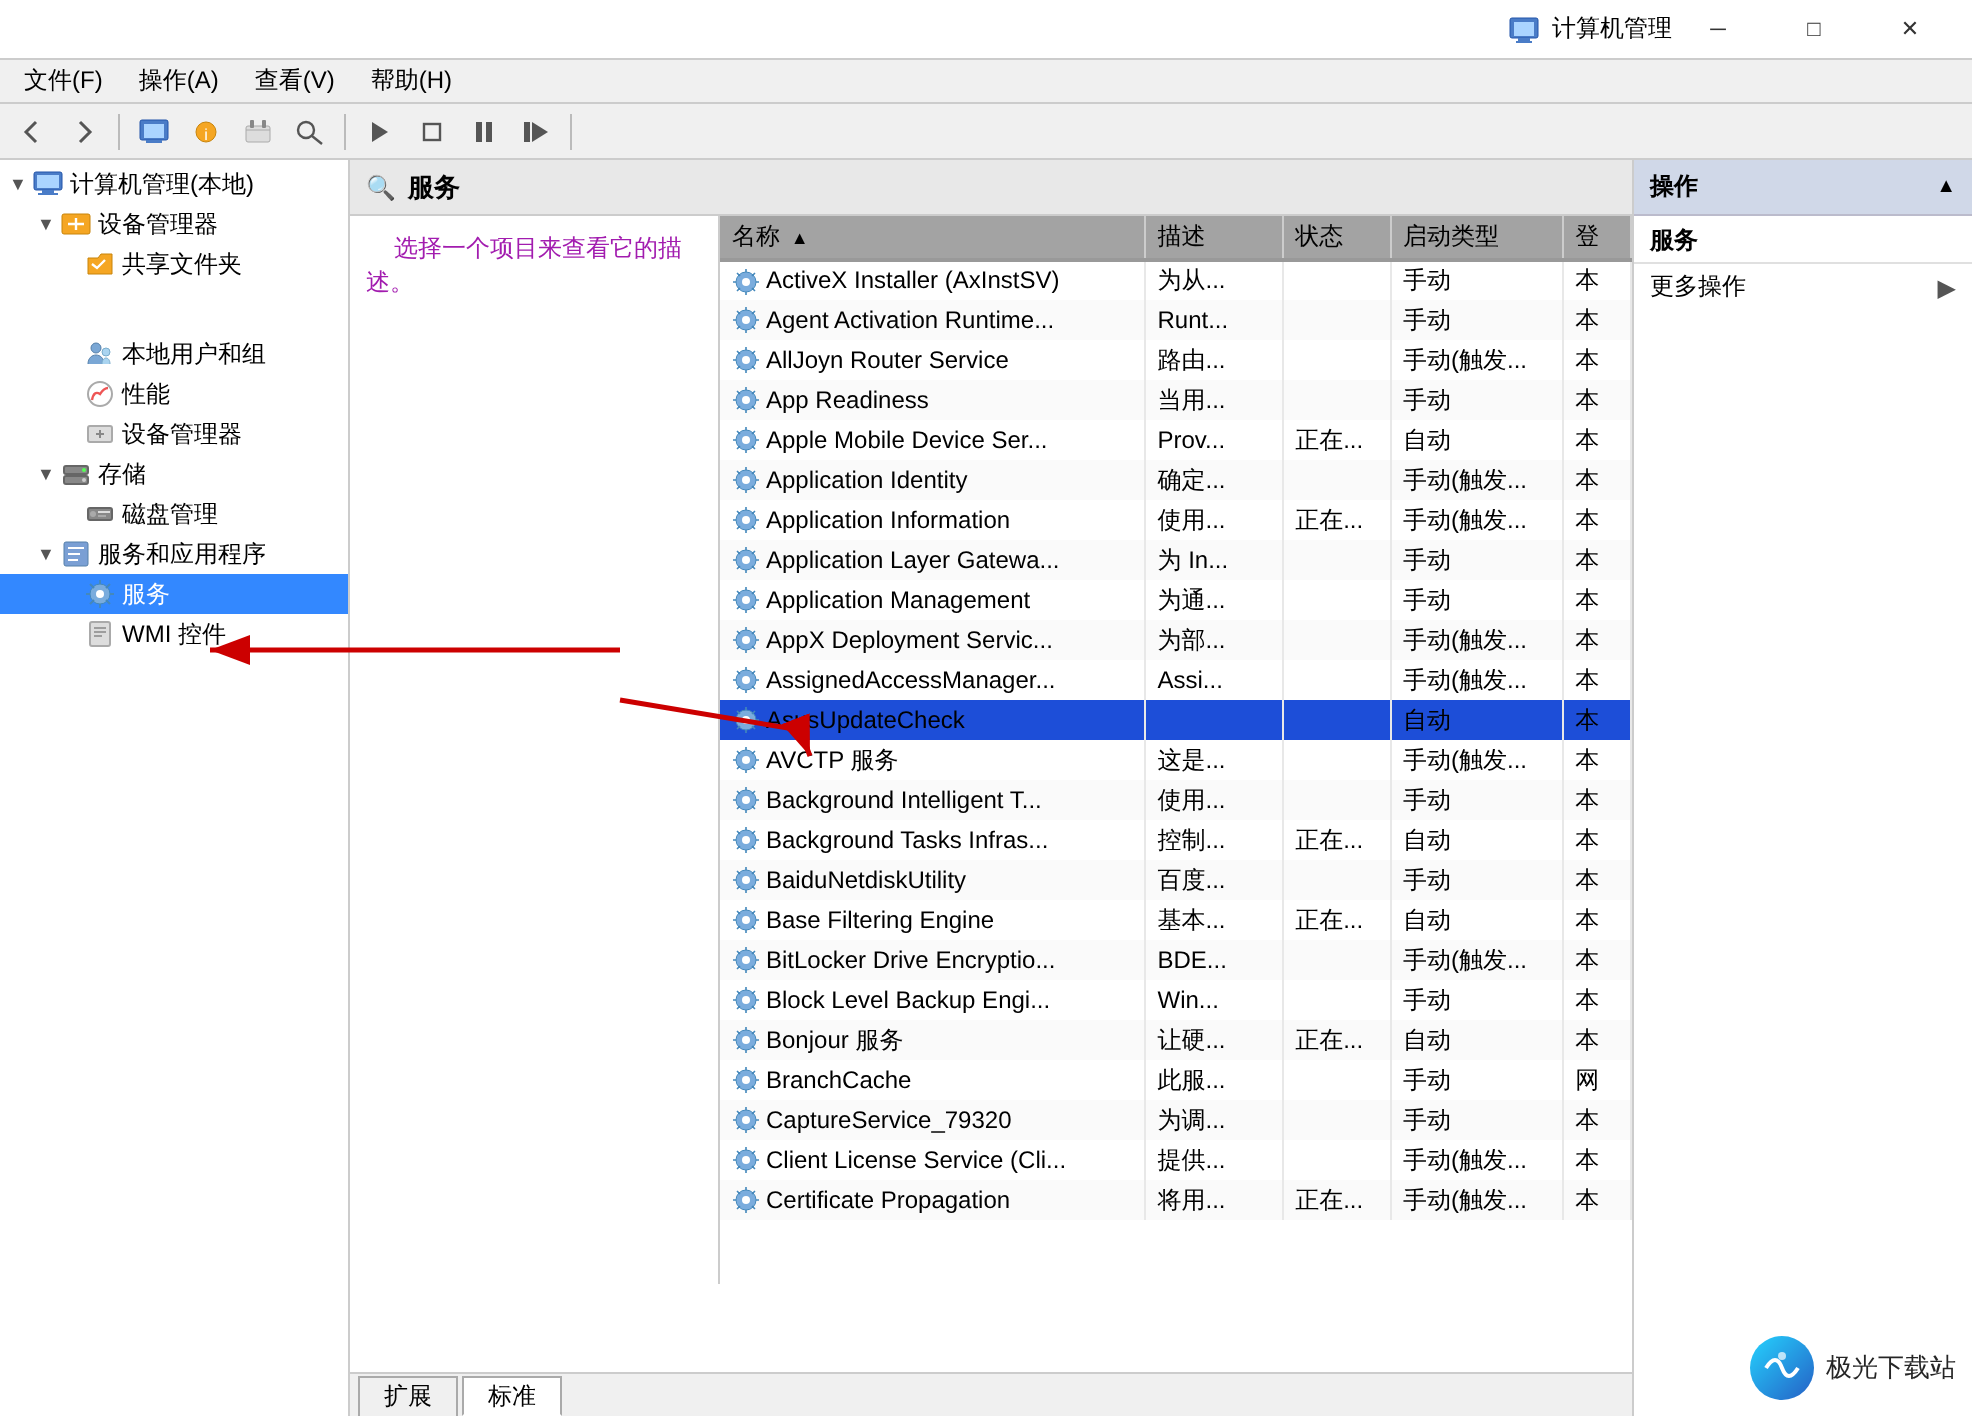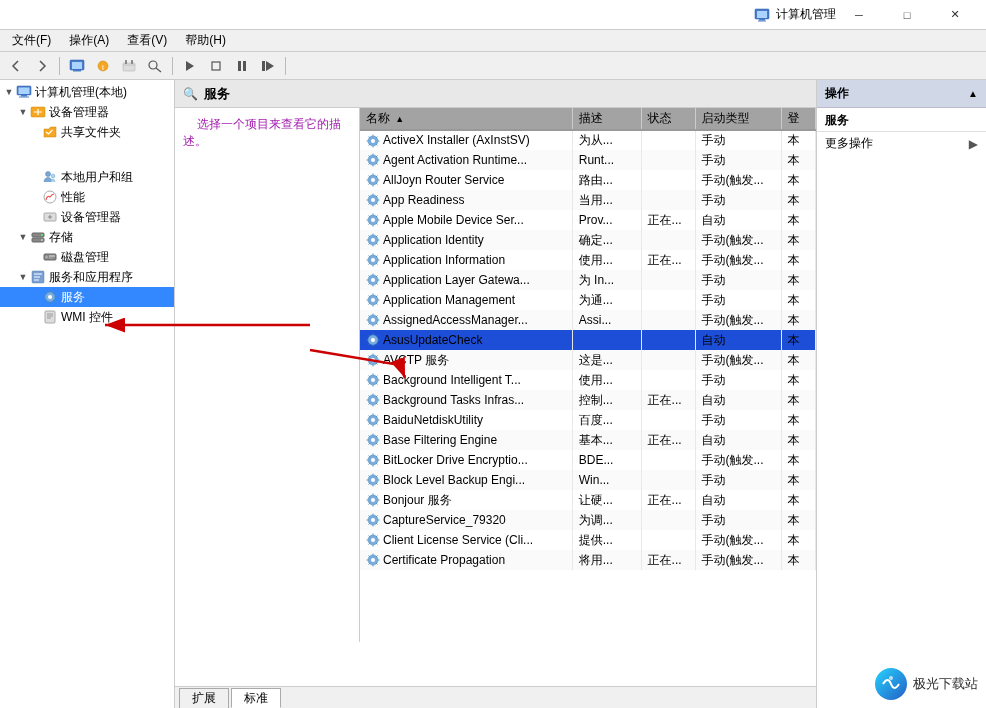--- a/index.html
+++ b/index.html
@@ -651,20 +651,31 @@
     <td class="col-desc">为通...</td>
     <td class="col-status"></td>
     <td class="col-startup">手动</td>
     <td class="col-logon">本</td>
   </tr>
                 <tr>
     <td class="col-name"><svg class="service-icon" viewBox="0 0 14 14" xmlns="http://www.w3.org/2000/svg">
     <circle cx="7" cy="7" r="5" fill="#7aacdd" stroke="#4488bb" stroke-width="0.5"></circle>
     <circle cx="7" cy="7" r="2" fill="white"></circle>
     <path d="M4 4l-1.5-1.5M10 4l1.5-1.5M7 2V0.5M4 10l-1.5 1.5M10 10l1.5 1.5M7 12v1.5M2 7H0.5M12 7h1.5" stroke="#4488bb" stroke-width="0.8"></path>
+  </svg>AppX Deployment Servic...</td>
+    <td class="col-desc">为部...</td>
+    <td class="col-status"></td>
+    <td class="col-startup">手动(触发...</td>
+    <td class="col-logon">本</td>
+  </tr>
+                <tr>
+    <td class="col-name"><svg class="service-icon" viewBox="0 0 14 14" xmlns="http://www.w3.org/2000/svg">
+    <circle cx="7" cy="7" r="5" fill="#7aacdd" stroke="#4488bb" stroke-width="0.5"></circle>
+    <circle cx="7" cy="7" r="2" fill="white"></circle>
+    <path d="M4 4l-1.5-1.5M10 4l1.5-1.5M7 2V0.5M4 10l-1.5 1.5M10 10l1.5 1.5M7 12v1.5M2 7H0.5M12 7h1.5" stroke="#4488bb" stroke-width="0.8"></path>
   </svg>AssignedAccessManager...</td>
     <td class="col-desc">Assi...</td>
     <td class="col-status"></td>
     <td class="col-startup">手动(触发...</td>
     <td class="col-logon">本</td>
   </tr>
                 <tr style="background: #1d4ed8;">
     <td class="col-name"><svg class="service-icon" viewBox="0 0 14 14" xmlns="http://www.w3.org/2000/svg">
     <circle cx="7" cy="7" r="5" fill="#7aacdd" stroke="#4488bb" stroke-width="0.5"></circle>
     <circle cx="7" cy="7" r="2" fill="white"></circle>
@@ -755,20 +766,31 @@
                 <tr>
     <td class="col-name"><svg class="service-icon" viewBox="0 0 14 14" xmlns="http://www.w3.org/2000/svg">
     <circle cx="7" cy="7" r="5" fill="#7aacdd" stroke="#4488bb" stroke-width="0.5"></circle>
     <circle cx="7" cy="7" r="2" fill="white"></circle>
     <path d="M4 4l-1.5-1.5M10 4l1.5-1.5M7 2V0.5M4 10l-1.5 1.5M10 10l1.5 1.5M7 12v1.5M2 7H0.5M12 7h1.5" stroke="#4488bb" stroke-width="0.8"></path>
   </svg>Bonjour 服务</td>
     <td class="col-desc">让硬...</td>
     <td class="col-status">正在...</td>
     <td class="col-startup">自动</td>
     <td class="col-logon">本</td>
+  </tr>
+                <tr>
+    <td class="col-name"><svg class="service-icon" viewBox="0 0 14 14" xmlns="http://www.w3.org/2000/svg">
+    <circle cx="7" cy="7" r="5" fill="#7aacdd" stroke="#4488bb" stroke-width="0.5"></circle>
+    <circle cx="7" cy="7" r="2" fill="white"></circle>
+    <path d="M4 4l-1.5-1.5M10 4l1.5-1.5M7 2V0.5M4 10l-1.5 1.5M10 10l1.5 1.5M7 12v1.5M2 7H0.5M12 7h1.5" stroke="#4488bb" stroke-width="0.8"></path>
+  </svg>BranchCache</td>
+    <td class="col-desc">此服...</td>
+    <td class="col-status"></td>
+    <td class="col-startup">手动</td>
+    <td class="col-logon">网</td>
   </tr>
                 <tr>
     <td class="col-name"><svg class="service-icon" viewBox="0 0 14 14" xmlns="http://www.w3.org/2000/svg">
     <circle cx="7" cy="7" r="5" fill="#7aacdd" stroke="#4488bb" stroke-width="0.5"></circle>
     <circle cx="7" cy="7" r="2" fill="white"></circle>
     <path d="M4 4l-1.5-1.5M10 4l1.5-1.5M7 2V0.5M4 10l-1.5 1.5M10 10l1.5 1.5M7 12v1.5M2 7H0.5M12 7h1.5" stroke="#4488bb" stroke-width="0.8"></path>
   </svg>CaptureService_79320</td>
     <td class="col-desc">为调...</td>
     <td class="col-status"></td>
     <td class="col-startup">手动</td>

